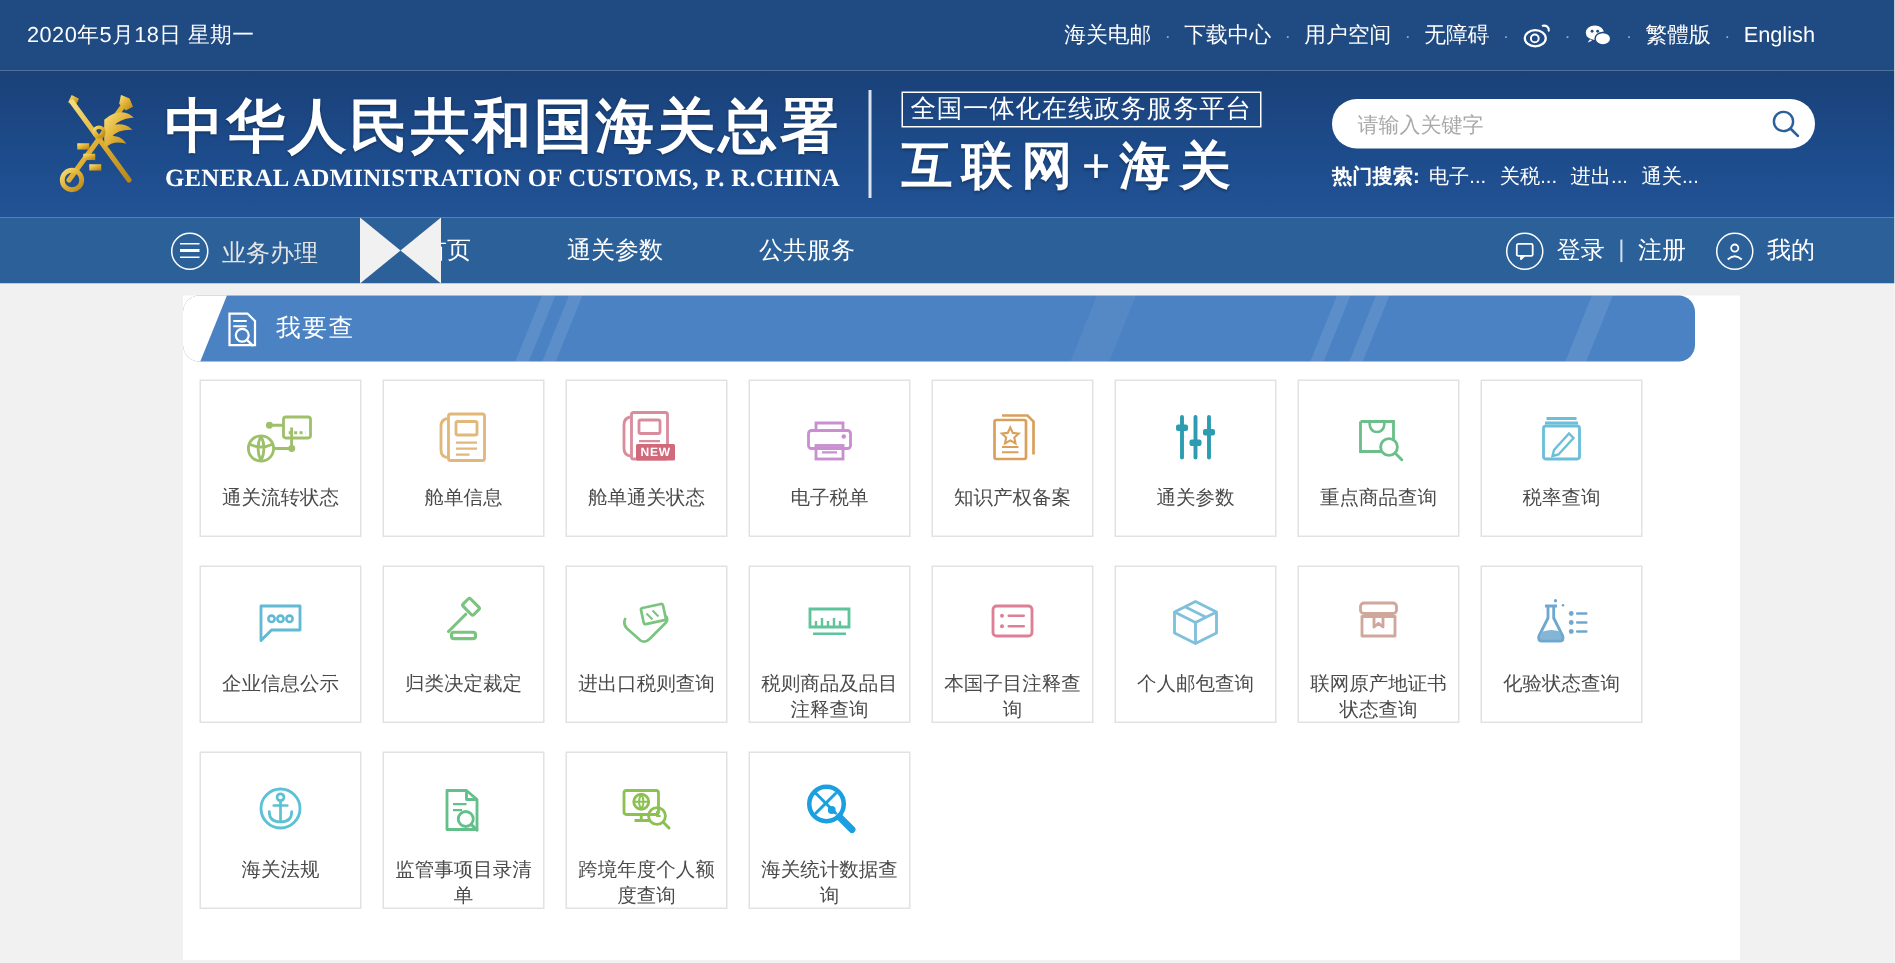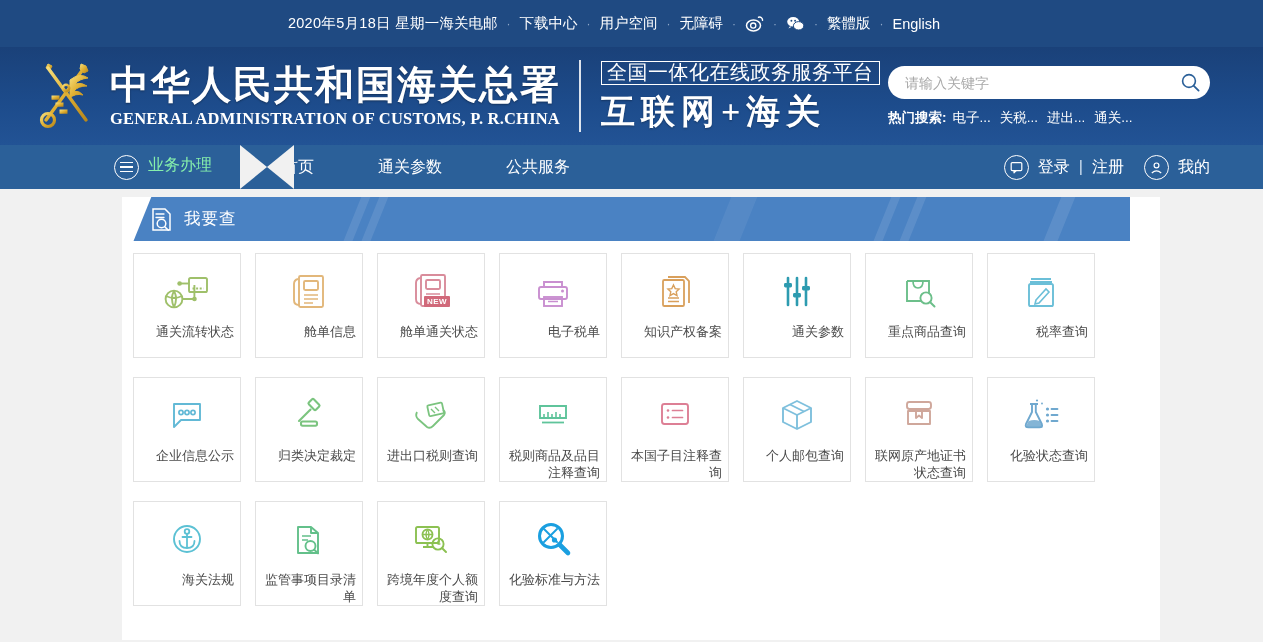--- a/index.html
+++ b/index.html
@@ -9,21 +9,21 @@
     background: #f1f1f1;
     overflow: hidden;
   }
 
   
   .topbar {
     height: 47px;
     background: #1f4a82;
     display: flex;
     align-items: center;
-    justify-content: center;
+    justify-content: space-between;
     padding: 0 53px 0 18px;
     color: #ffffff;
   }
   .topbar-date { font-size: 14.5px; letter-spacing: .3px; color:#ffffff; }
   .topbar-links { display: flex; align-items: center; font-size: 14.5px; }
   .topbar-links a {
     color: #ffffff; text-decoration: none; white-space: nowrap;
   }
   .topbar-sep { color:#8fa8c8; padding: 0 9px; font-size: 12px; }
   .social-ico { display:inline-block; width:19px; height:19px; position:relative; }
@@ -55,21 +55,21 @@
     white-space: nowrap;
   }
   .vdivider {
     width: 2px; height: 72px; background: #ffffff; opacity: .85;
     margin: 0 20px 0 18px;
   }
   .platform { color: #ffffff; }
   .platform-tag {
     display: inline-block;
     border: 1px solid #ffffff;
-    font-size: 20px;
+    font-size: 17px;
     padding: 2px 5px 3px;
     letter-spacing: .5px;
     line-height: 17px;
   }
   .platform-main {
     font-size: 34px; font-weight: 700; letter-spacing: 6px;
     margin-top: 7px; line-height: 40px;
     text-shadow: 0 1px 2px rgba(0,0,0,.3);
     font-family: Liberation Serif, serif;
   }
@@ -97,21 +97,21 @@
   .hot-label { font-weight: 700; margin-right: 6px; }
   .hot-row a { color:#ffffff; text-decoration:none; margin-right: 9px; }
 
   
   .nav {
     height: 44px; background: #2b6099;
     display: flex; align-items: center; position: relative;
     padding: 0 53px 0 0;
   }
   .nav-biz {
-    display: flex; align-items: flex-start; color: #86efac;
+    display: flex; align-items: flex-end; color: #e5e5e5;
     font-size: 16px; margin-left: 114px;
   }
   .hamburger-circle {
     width: 25px; height: 25px; border: 1.6px solid #ffffff; border-radius: 50%;
     display: flex; flex-direction: column; align-items: center; justify-content: center;
     gap: 3px; margin-right: 9px;
   }
   .hamburger-circle i { display:block; width: 13px; height: 1.6px; background: #ffffff; }
   .bowtie {
     position: absolute; left: 240px; top: 0; width: 54px; height: 44px;
@@ -133,21 +133,21 @@
   .nav-my-icon { margin-left: 20px; margin-right: 9px; }
 
   
   .stage { position: relative; height: 451px; background: #f1f1f1; }
   .panel {
     position: absolute; left: 122px; top: 8px; width: 1038px;
     background: #ffffff; min-height: 443px;
   }
   .section-head {
     position: relative; width: 1008px; height: 44px; background: #4a82c3;
-    overflow: hidden; display: flex; align-items: center; padding-left: 26px;
+    overflow: hidden; display: flex; align-items: center; padding-left: 26px; border-radius: 11px;
   }
   .section-head::before {
     content:""; position:absolute; left: -10px; top: -6px;
     width: 30px; height: 58px; background: #ffffff;
     transform: skewX(-22deg);
   }
   .head-stripes { position:absolute; inset:0; pointer-events:none; }
   .head-stripes span {
     position: absolute; top: -12px; width: 9px; height: 70px;
     background: rgba(255,255,255,.10); transform: skewX(-22deg);
@@ -167,21 +167,21 @@
     margin: 0 14px 19px 0;
     display: flex; flex-direction: column; align-items: center;
     cursor: pointer; position: relative;
   }
   .card-icon {
     height: 58px; display:flex; align-items:center; justify-content:center;
     margin-top: 9px;
   }
   .card-label {
     font-size: 13px; color: #4a4a4a; line-height: 17px;
-    text-align: right; width: 94px; margin-top: 2px;
+    text-align: center; width: 94px; margin-top: 2px;
     font-family: "Liberation Sans", sans-serif;
   }
   .new-badge {
     position:absolute; left: 46px; top: 42px;
     background:#d1697a; color:#fff; font-size:8px; font-weight:700;
     padding:1px 3px; border-radius:1px; letter-spacing:.5px;
   }
 </style>
 </head>
 <body>
@@ -635,18 +635,18 @@
           <svg width="48" height="46" viewBox="0 0 48 46">
             <circle cx="22" cy="19" r="11.5" fill="none" stroke="#1a9fe0" stroke-width="3"></circle>
             <path d="M30.5 27.5 L39 36" stroke="#1a9fe0" stroke-width="4.6" stroke-linecap="round"></path>
             <g stroke="#1a9fe0" stroke-width="2" stroke-linecap="round">
               <path d="M15 12 L28 25"></path>
                 <path d="M28 12 L15 25"></path>
             </g>
             <circle cx="25.5" cy="23" r="2.6" fill="#1a9fe0"></circle>
           </svg>
         </div>
-        <div class="card-label">化验标准与方法</div>
+        <div class="card-label">海关统计数据查询</div>
       </div>
 
     </div>
   </div>
 </div>
 
 </body></html>

